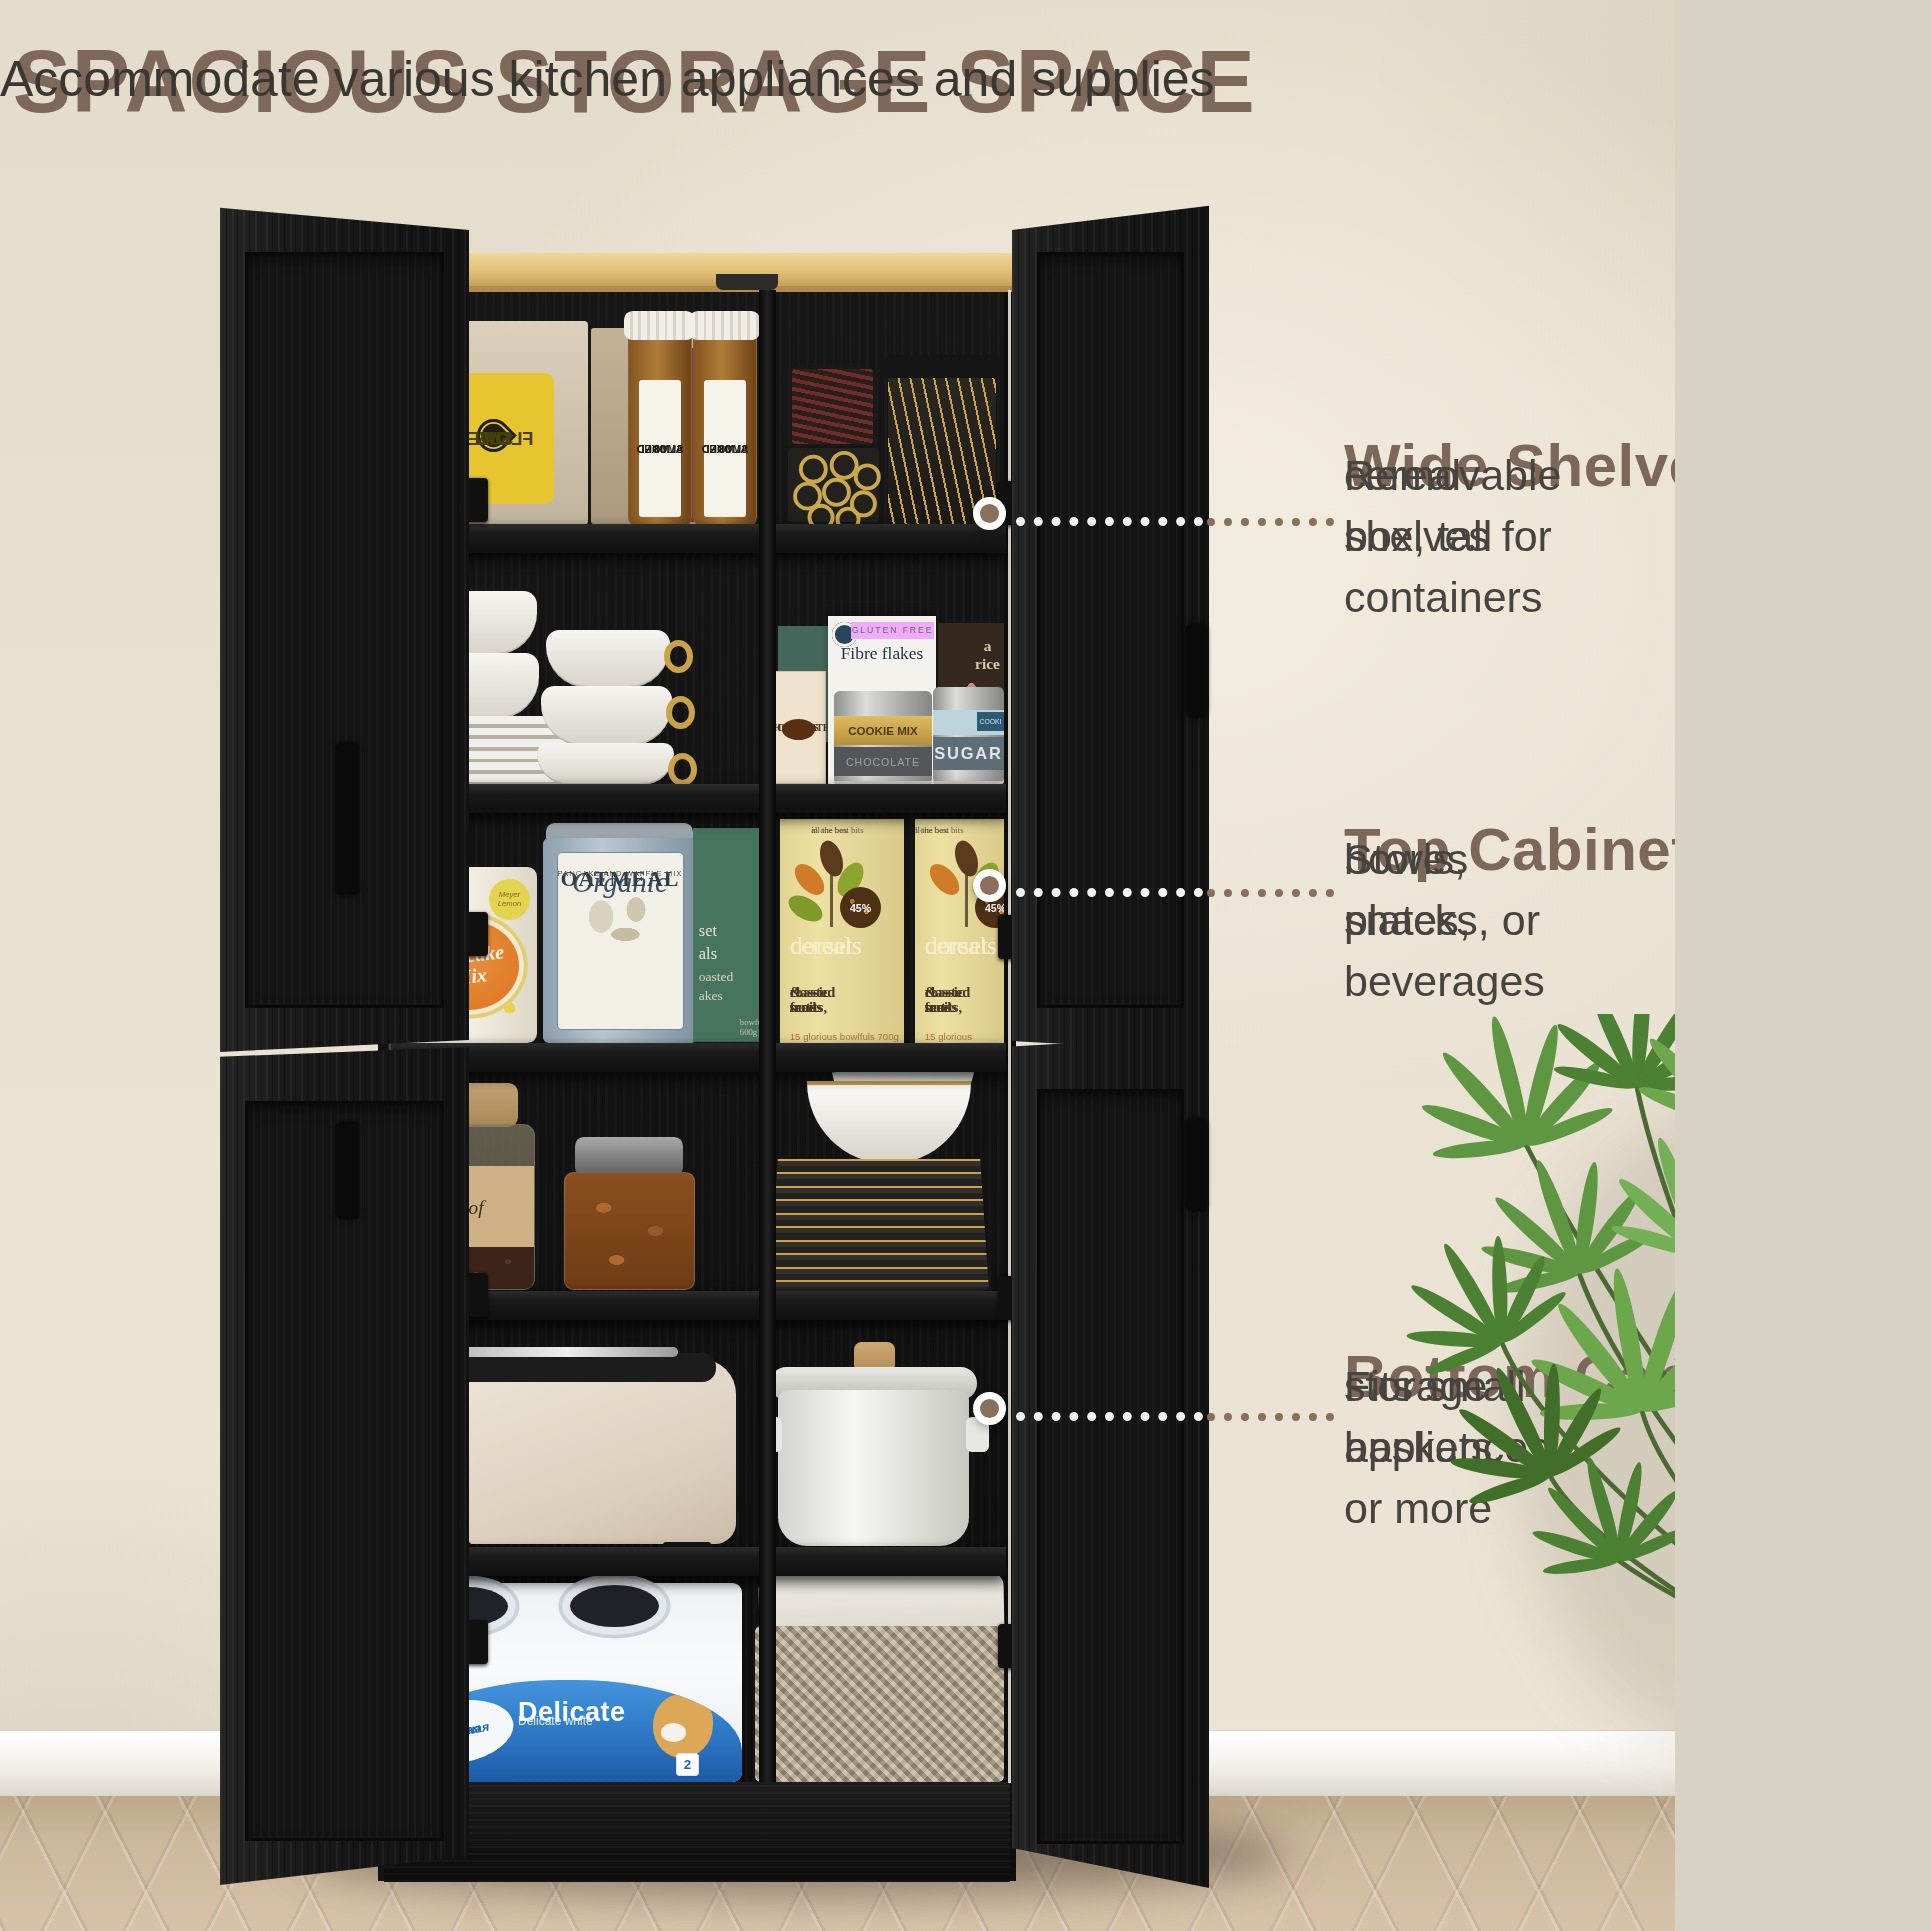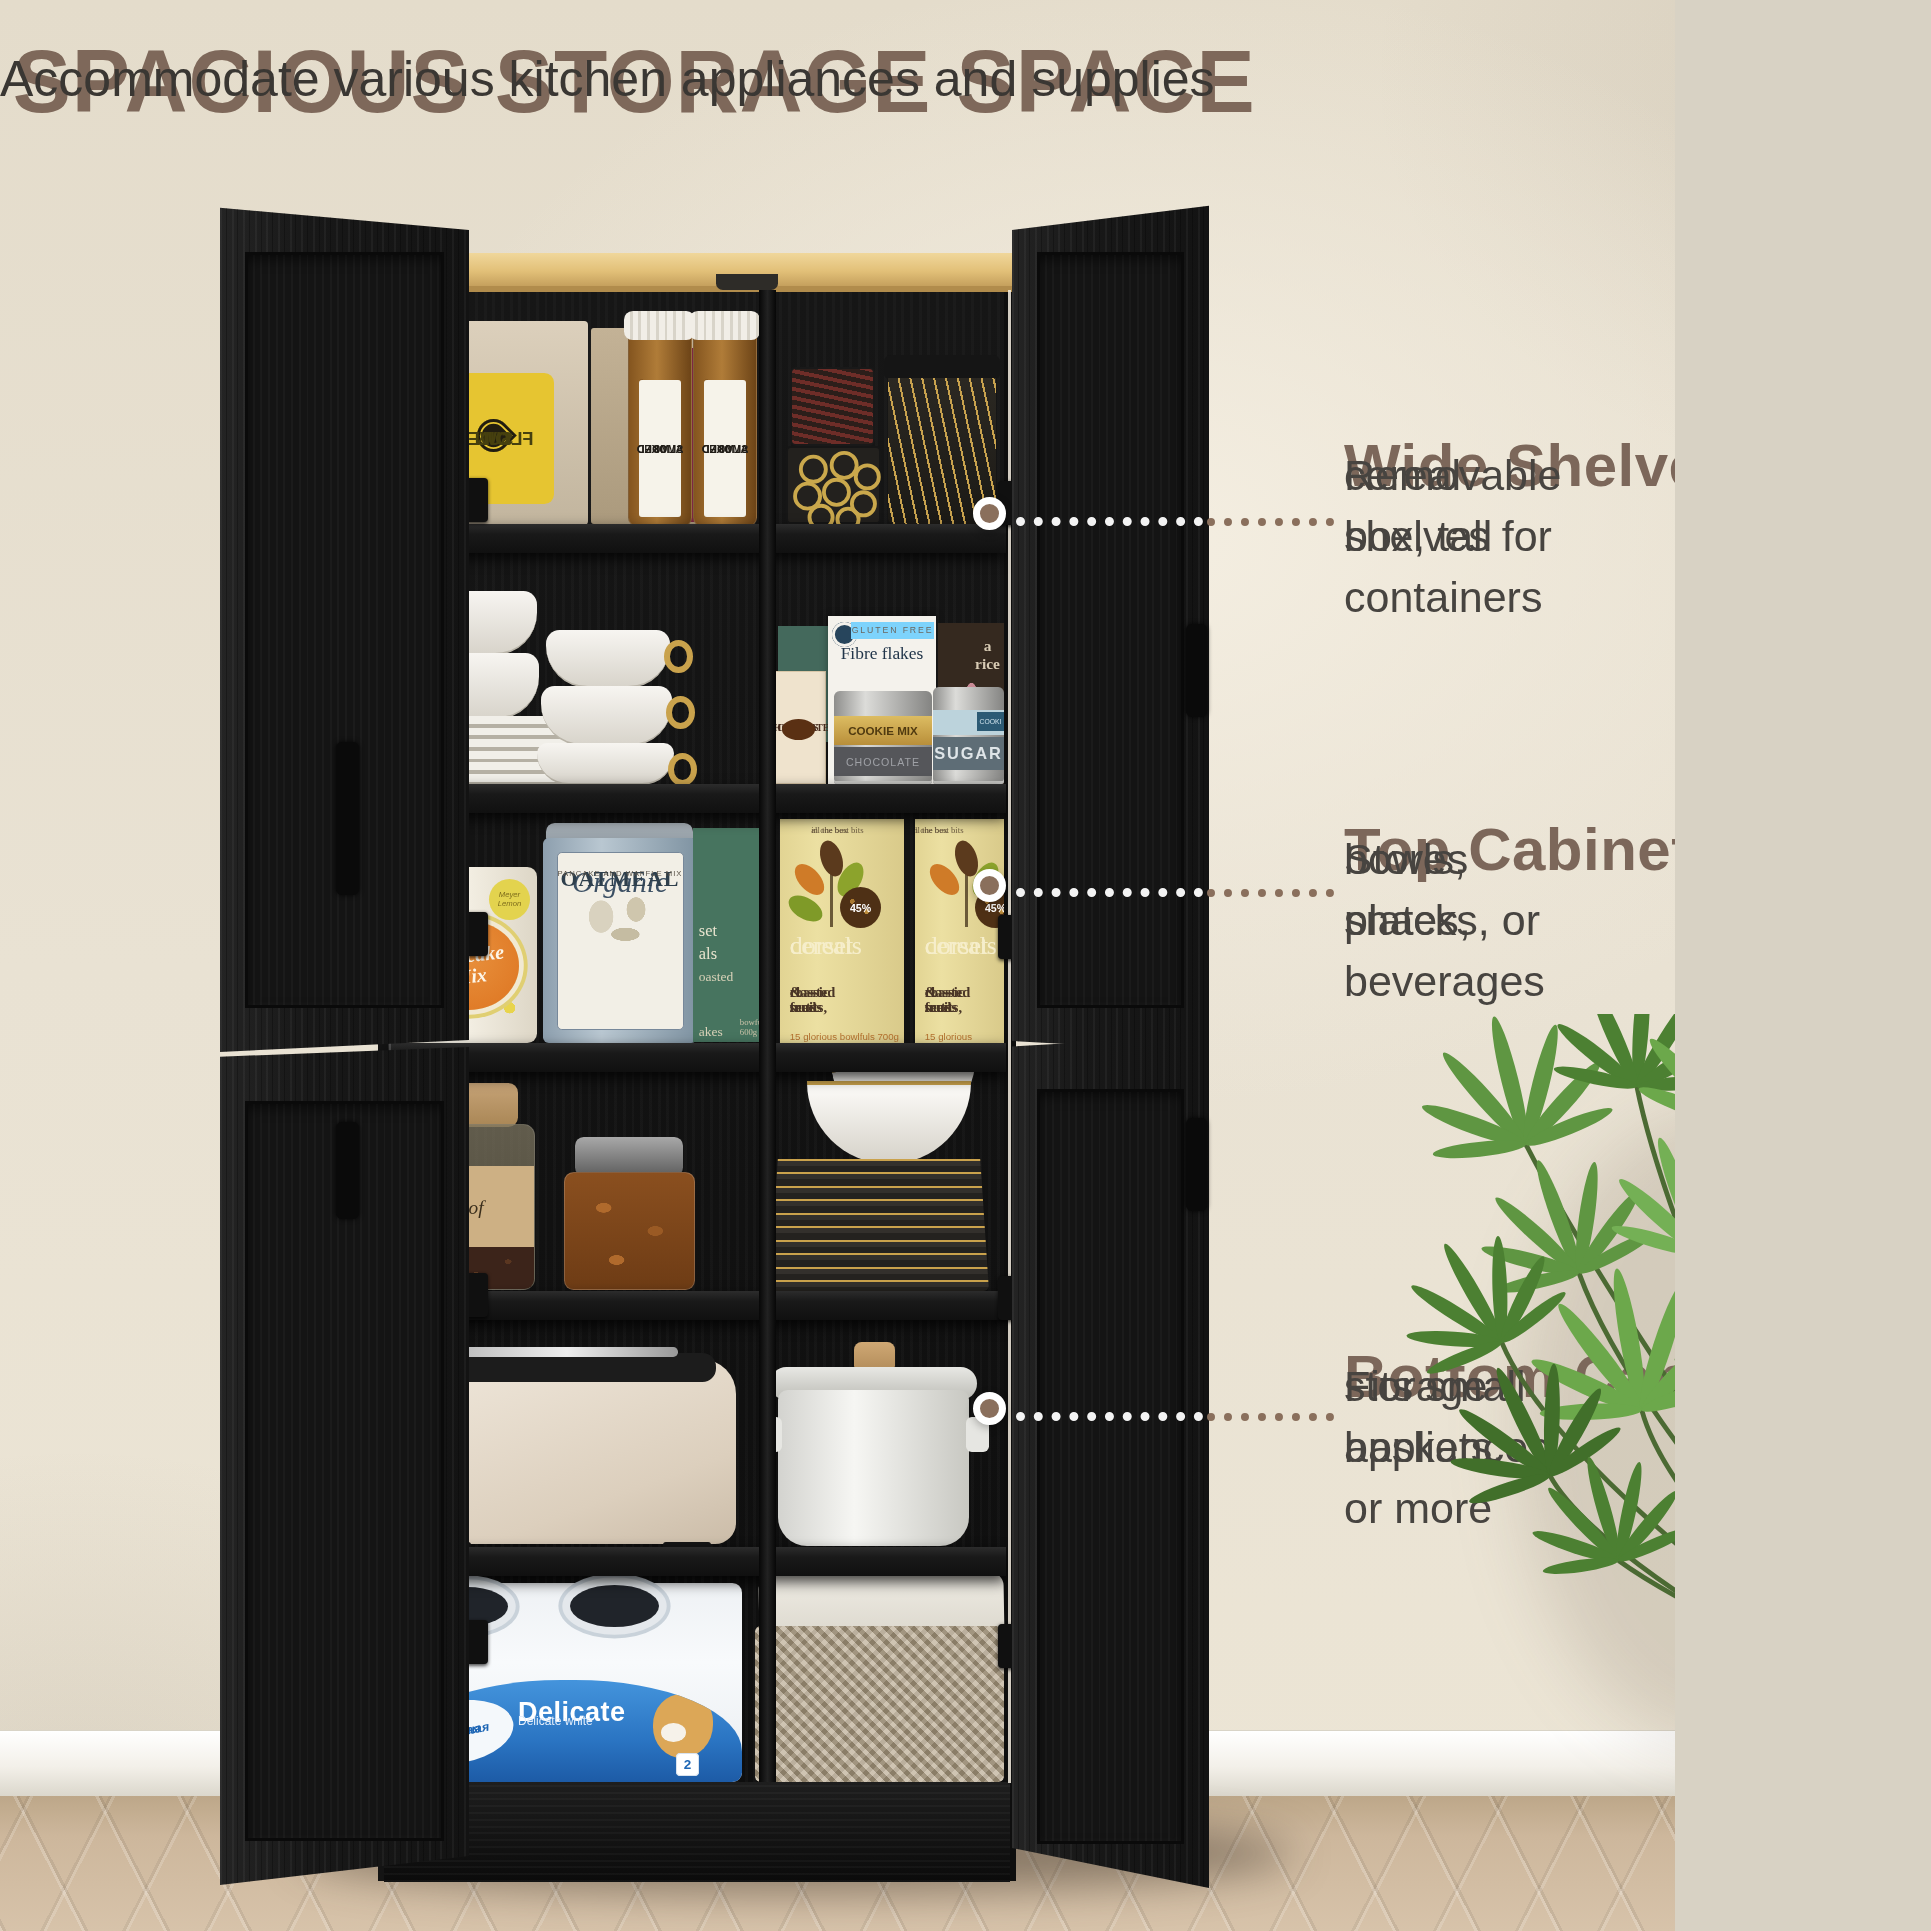--- a/index.html
+++ b/index.html
@@ -150,21 +150,21 @@
   .cs2b{left:541px;top:686px;width:131px;height:60px;}
   .cs2c{left:537px;top:743px;width:137px;height:42px;}
 
   .gbox2{left:778px;top:626px;width:75px;height:116px;background:#44695c;}
   .choc{left:770px;top:671px;width:56px;height:113px;background:#efe3cd;border:1px solid #d9c7a8;
     display:flex;flex-direction:column;align-items:center;justify-content:center;gap:1px;
     font-size:9.7px;font-weight:700;color:#4a2e20;font-family:"Liberation Serif",serif;}
   .choc u{position:static;text-decoration:none;display:block;}
   .choc .cc-cookie{position:static;width:33px;height:21px;border-radius:50%;background:#5a3013;margin-top:3.9px;}
   .fibre{left:828px;top:616px;width:108px;height:168px;background:#f4f2ec;box-shadow:0 0 7.7px rgba(0,0,0,.4);}
-  .ff-top{left:23px;top:5.8px;right:1.9px;height:17.4px;background:#7dd3fc;font-size:8.7px;letter-spacing:1.9px;
+  .ff-top{left:23px;top:5.8px;right:1.9px;height:17.4px;background:#f0abfc;font-size:8.7px;letter-spacing:1.9px;
     color:#6b675f;display:flex;align-items:center;justify-content:center;}
   .ff-logo{left:3.9px;top:5.8px;width:25px;height:25px;border-radius:50%;background:#27455c;
     box-shadow:inset 0 0 0 2.9px #f4f2ec, inset 0 0 0 5.8px #27455c;}
   .ff-name{left:0;top:27px;width:108px;font-size:17.4px;color:#22364a;text-align:center;
     font-family:"Liberation Serif",serif;}
   .ff-art{left:5.8px;bottom:5.8px;width:97px;height:97px;
     background:radial-gradient(21px 21px at 72% 62%, #e0c93e 48%, rgba(0,0,0,0) 50%),
       radial-gradient(15.4px 25px at 30% 40%, #4a7a8c 48%, rgba(0,0,0,0) 50%),
       radial-gradient(11.6px 19.3px at 55% 28%, #31505f 48%, rgba(0,0,0,0) 50%),
       radial-gradient(11.6px 17.4px at 18% 70%, #7c8d3c 48%, rgba(0,0,0,0) 50%),
@@ -211,21 +211,21 @@
   .oat .s2{position:static;font-family:"Liberation Serif",serif;font-weight:700;font-size:22px;color:#2e3f4c;letter-spacing:1px;}
   .oat .s3{position:static;font-size:7.7px;color:#5a5348;margin-top:2.9px;letter-spacing:1px;}
   .oat .sketch{position:static;width:97px;height:71px;margin-top:7.7px;
     background:radial-gradient(25px 33px at 30% 60%, #d9d2bf 48%, rgba(0,0,0,0) 50%),
       radial-gradient(19.3px 25px at 66% 50%, #cfc6ad 48%, rgba(0,0,0,0) 50%),
       radial-gradient(29px 13.5px at 55% 85%, #c5bca2 48%, rgba(0,0,0,0) 50%);}
   .gdorset{left:693px;top:828px;width:73px;height:214px;background:#47745f;color:#e9e4cf;
     font-family:"Liberation Serif",serif;overflow:hidden;}
   .gdorset em{left:5.8px;width:68px;font-style:normal;font-size:16.4px;display:block;}
   .gd1{top:93px;} .gd2{top:116px;} .gd3{top:141px;font-size:13.5px !important;color:#d9d2b8;}
-  .gd4{top:160px;font-size:13.5px !important;color:#d9d2b8;margin-top:36px;}
+  .gd4{top:160px;font-size:13.5px !important;color:#d9d2b8;}
   .gd5{top:189px;font-size:8.7px !important;color:#c9c2a8;padding-left:41px;}
   .dorset{background:linear-gradient(90deg,#e2d493,var(--dorset_yellow,#ece0a2) 30%,#d9ca8a);overflow:hidden;
     font-family:"Liberation Serif",serif;}
   .dbx1{left:780px;top:819px;width:124px;height:224px;}
   .dbx2{left:915px;top:819px;width:89px;height:224px;}
   .d-top{right:5.8px;top:5.8px;width:87px;font-size:8.7px;color:#6b5a40;text-align:right;line-height:10.6px;}
   .d-top s{position:static;display:block;text-decoration:none;}
   .leaf{width:21px;height:37px;border-radius:50%;}
   .lf1{left:41px;top:21px;background:#5b3a1d;transform:rotate(-18deg);}
   .lf2{left:19.3px;top:42px;background:#cf7b28;transform:rotate(-42deg);}

